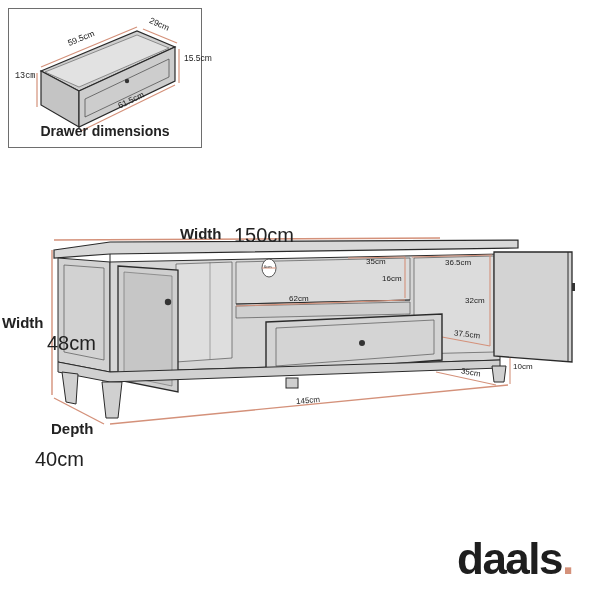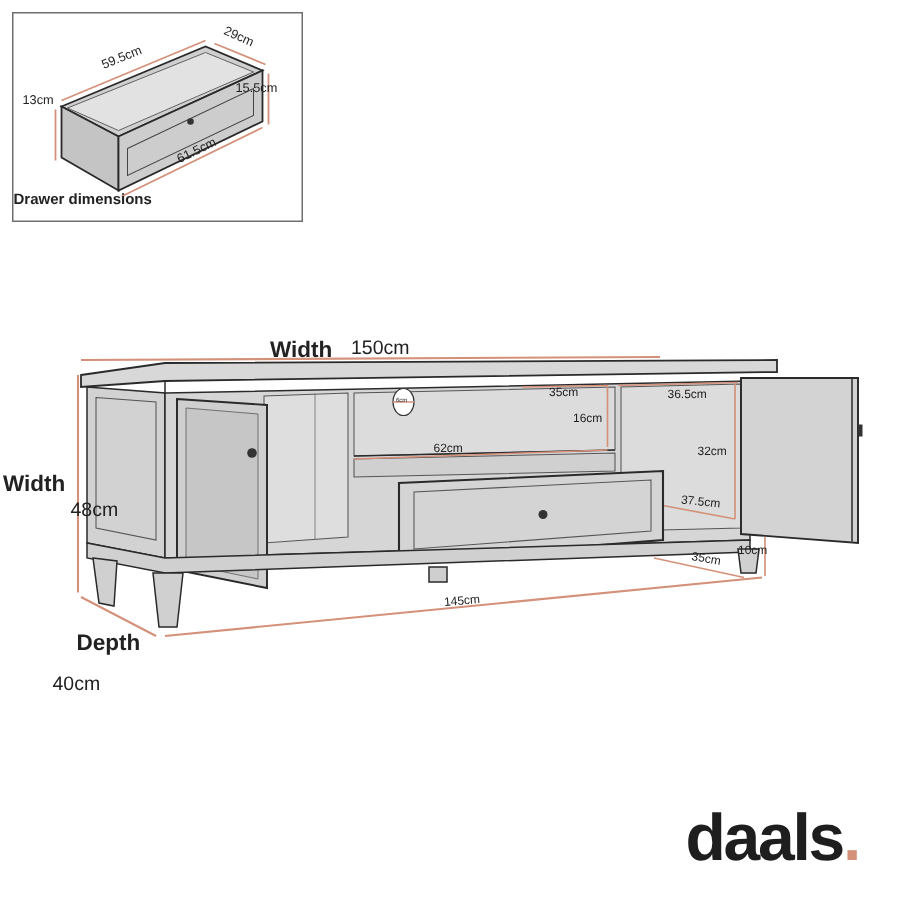--- a/index.html
+++ b/index.html
@@ -2,28 +2,28 @@
 <html><head>
 <meta charset="utf-8">
 <style>
   html, body { margin: 0; padding: 0; background: #ffffff; }
   body { width: 600px; height: 600px; position: relative; overflow: hidden; font-family: "Liberation Sans", sans-serif; }
   .inset {
     position: absolute; left: 8px; top: 8px; width: 194px; height: 140px;
     border: 1.5px solid #6e6e6e; background: #fff; box-sizing: border-box;
   }
   .inset-caption {
-    position: absolute; left: 0; right: 0; bottom: 8px; text-align: left;
-    font-size: 10px; font-weight: bold; color: #222;
+    position: absolute; left: 0; right: 0; bottom: 8px; text-align: center;
+    font-size: 14px; font-weight: bold; color: #222;
   }
   .lbl { position: absolute; color: #222; font-family: "Liberation Sans", sans-serif; white-space: nowrap; }
   .s8 { font-size: 8.5px; }
   .s7 { font-size: 8px; }
   .big-b { font-size: 15px; font-weight: bold; }
-  .big-r { font-size: 13px; }
+  .big-r { font-size: 20px; }
   svg { position: absolute; left: 0; top: 0; }
   .logo { position: absolute; left: 457px; top: 522px; font-size: 44px; font-weight: bold; color: #1e1e1e; letter-spacing: -1.5px; font-family: Liberation Sans, sans-serif; margin-top: 12px; }
   .logo-dot { color: #d4917a; }
 </style>
 </head>
 <body>
 
 <div class="inset">
   <svg width="194" height="140">
 
@@ -35,22 +35,22 @@
     <circle cx="118" cy="72" r="2.2" fill="#333"></circle>
 
     <line x1="32" y1="58" x2="128" y2="18" stroke="#d4917a" stroke-width="1.2"></line>
     <line x1="134" y1="20" x2="168" y2="34" stroke="#d4917a" stroke-width="1.2"></line>
     <line x1="170" y1="40" x2="170" y2="74" stroke="#d4917a" stroke-width="1.2"></line>
     <line x1="28" y1="64" x2="28" y2="98" stroke="#d4917a" stroke-width="1.2"></line>
     <line x1="72" y1="122" x2="166" y2="76" stroke="#d4917a" stroke-width="1.2"></line>
   </svg>
   <span class="lbl s8" style="left:58px;top:24px;transform:rotate(-22deg);">59.5cm</span>
   <span class="lbl s8" style="left:140px;top:10px;transform:rotate(24deg);">29cm</span>
-  <span class="lbl s8" style="left:148px;top:44px;">15.5cm</span>
-  <span class="lbl s8" style="left:6px;top:52px;">13cm</span>
+  <span class="lbl s8" style="left:175px;top:44px;">15.5cm</span>
+  <span class="lbl s8" style="left:6px;top:62px;font-family:Liberation Mono, monospace;">13cm</span>
   <span class="lbl s8" style="left:108px;top:86px;transform:rotate(-26deg);">61.5cm</span>
   <div class="inset-caption">Drawer dimensions</div>
 </div>
 
 <svg width="600" height="600">
 
   <line x1="54" y1="240" x2="440" y2="238" stroke="#d4917a" stroke-width="1.4"></line>
   <line x1="52" y1="250" x2="52" y2="395" stroke="#d4917a" stroke-width="1.4"></line>
   <line x1="54" y1="398" x2="104" y2="424" stroke="#d4917a" stroke-width="1.4"></line>
   <line x1="110" y1="424" x2="508" y2="385" stroke="#d4917a" stroke-width="1.4"></line>
@@ -113,16 +113,16 @@
 <span class="lbl big-r" style="left:35px;top:448px;">40cm</span>
 
 <span class="lbl" style="left:264px;top:264px;font-size:4px;">6cm</span>
 <span class="lbl s7" style="left:366px;top:257px;">35cm</span>
 <span class="lbl s7" style="left:382px;top:274px;">16cm</span>
 <span class="lbl s7" style="left:289px;top:294px;">62cm</span>
 <span class="lbl s7" style="left:445px;top:258px;">36.5cm</span>
 <span class="lbl s7" style="left:465px;top:296px;">32cm</span>
 <span class="lbl s7" style="left:454px;top:330px;transform:rotate(6deg);">37.5cm</span>
 <span class="lbl s7" style="left:461px;top:368px;transform:rotate(10deg);">35cm</span>
-<span class="lbl s7" style="left:492px;top:362px;">10cm</span>
+<span class="lbl s7" style="left:513px;top:362px;">10cm</span>
 <span class="lbl s7" style="left:296px;top:396px;transform:rotate(-5deg);">145cm</span>
 
 <div class="logo"><span>daals</span><span class="logo-dot">.</span></div>
 
 </body></html>

